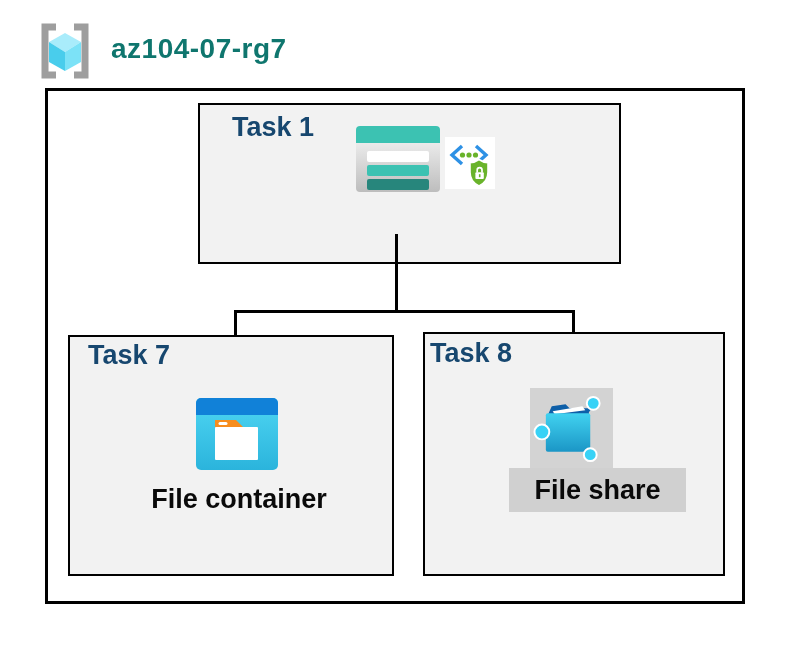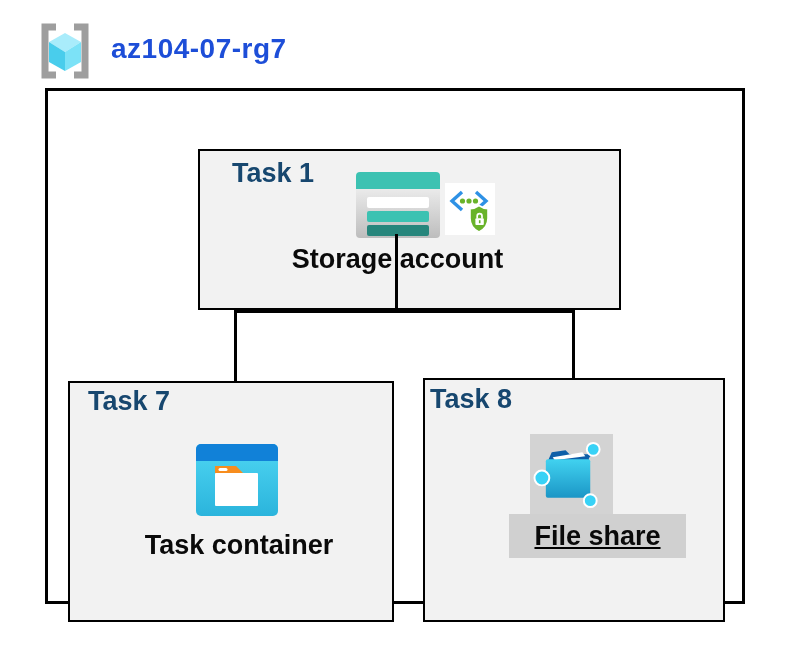--- a/index.html
+++ b/index.html
@@ -12,29 +12,29 @@
     --label-gray:#d0d0d0;
   }
   html,body{margin:0;padding:0;background:#ffffff;}
   .canvas{
     position:relative;width:788px;height:647px;background:#ffffff;
     font-family:"Liberation Sans", sans-serif;overflow:hidden;
   }
   .rg-icon{position:absolute;left:36px;top:22px;width:58px;height:58px;}
   .rg-label{
     position:absolute;left:111px;top:33px;font-size:28px;font-weight:bold;
-    color:#1d4ed8;letter-spacing:0.5px;
+    color:#0f766e;letter-spacing:0.5px;
   }
   .outer-box{
     position:absolute;left:45px;top:88px;width:700px;height:516px;
     border:3px solid var(--box-border);box-sizing:border-box;background:#ffffff;
   }
   .task-box{
     position:absolute;background:var(--box-fill);
-    border:2px solid var(--box-border);box-sizing:border-box;margin-top:46px;
+    border:2px solid var(--box-border);box-sizing:border-box;
   }
   .task1{left:198px;top:103px;width:423px;height:161px;}
   .task2{left:68px;top:335px;width:326px;height:241px;}
   .task3{left:423px;top:332px;width:302px;height:244px;}
   .task-label{
     position:absolute;font-size:27px;font-weight:bold;color:var(--task-label);
     line-height:1.15;white-space:nowrap;
   }
   .task1 .task-label{left:32px;top:7px;}
   .task2 .task-label{left:18px;top:3px;}
@@ -50,21 +50,20 @@
   .sas-icon{left:245px;top:32px;width:50px;height:52px;background:#ffffff;}
   .blob-icon{left:126px;top:61px;width:82px;height:72px;}
   .fs-highlight{
     position:absolute;left:105px;top:54px;width:83px;height:82px;
     background:var(--highlight-gray);
   }
   .fs-icon{position:absolute;left:3px;top:5px;width:77px;height:72px;}
   .fs-label-box{
     position:absolute;left:84px;top:134px;width:177px;height:44px;
     background:var(--label-gray);
-    text-decoration:underline;
   }
   .fs-label-box .item-label{position:static;line-height:44px;transform:none;}
   .connector{position:absolute;background:var(--connector);}
   .conn-v1{left:395px;top:234px;width:3px;height:78px;}
   .conn-h {left:234px;top:310px;width:341px;height:3px;}
   .conn-v2{left:234px;top:310px;width:3px;height:78px;}
   .conn-v3{left:572px;top:310px;width:3px;height:80px;}
 </style>
 </head>
 <body>
@@ -101,21 +100,20 @@
       <polyline points="17,9 7,18 17,27" fill="none" stroke="#2e91e5" stroke-width="3.4"></polyline>
       <polyline points="31,9 41,18 31,27" fill="none" stroke="#2e91e5" stroke-width="3.4"></polyline>
       <circle cx="17.5" cy="18" r="2.6" fill="#69b32a"></circle>
       <circle cx="24" cy="18" r="2.6" fill="#69b32a"></circle>
       <circle cx="30.5" cy="18" r="2.6" fill="#69b32a"></circle>
       <path d="M34,22.5 c3,2.2 6.5,3 9,3.1 v9.6 c0,7.7 -5,11.8 -9,13.8 c-4,-2 -9,-6.1 -9,-13.8 v-9.6 c2.5,-0.1 6,-0.9 9,-3.1 z" fill="#69b32a" stroke="#ffffff" stroke-width="1.6"></path>
       <path d="M32.2,35.5 v-2.4 a2.4,2.4 0 0 1 4.8,0 v2.4" fill="none" stroke="#ffffff" stroke-width="1.7"></path>
       <rect x="30.4" y="35.3" width="8.4" height="6.8" rx="1" fill="#ffffff"></rect>
       <rect x="33.9" y="37.2" width="1.6" height="3" fill="#69b32a"></rect>
     </svg>
-    <div class="item-label">Storage account</div>
   </div>
 
   <div class="connector conn-v1"></div>
   <div class="connector conn-h"></div>
   <div class="connector conn-v2"></div>
   <div class="connector conn-v3"></div>
 
   <div class="task-box task2">
     <div class="task-label">Task 7</div>
     <svg class="icon blob-icon" viewBox="0 0 82 72">
@@ -124,21 +122,21 @@
           <stop offset="0" stop-color="#4fd6f3"></stop>
             <stop offset="1" stop-color="#2bb4dc"></stop>
         </linearGradient>
       </defs>
       <rect x="0" y="0" width="82" height="72" rx="5" fill="url(#cyanbody)"></rect>
       <path d="M5,0 h72 a5,5 0 0 1 5,5 v12 h-82 v-12 a5,5 0 0 1 5,-5 z" fill="#1181d8"></path>
       <rect x="19" y="29" width="43" height="33" rx="1" fill="#ffffff"></rect>
       <polygon points="19,22 40,22 47,29 19,29" fill="#f78d1e"></polygon>
       <rect x="22.5" y="24" width="9" height="3" rx="1.5" fill="#ffffff"></rect>
     </svg>
-    <div class="item-label">Task container</div>
+    <div class="item-label">File container</div>
   </div>
 
   <div class="task-box task3">
     <div class="task-label">Task 8</div>
     <div class="fs-highlight">
       <svg class="fs-icon" viewBox="0 0 78 72">
         <defs>
           <linearGradient id="fsbody" x1="0" y1="0" x2="0" y2="1">
             <stop offset="0" stop-color="#41d2f0"></stop>
               <stop offset="1" stop-color="#1b96c6"></stop>

